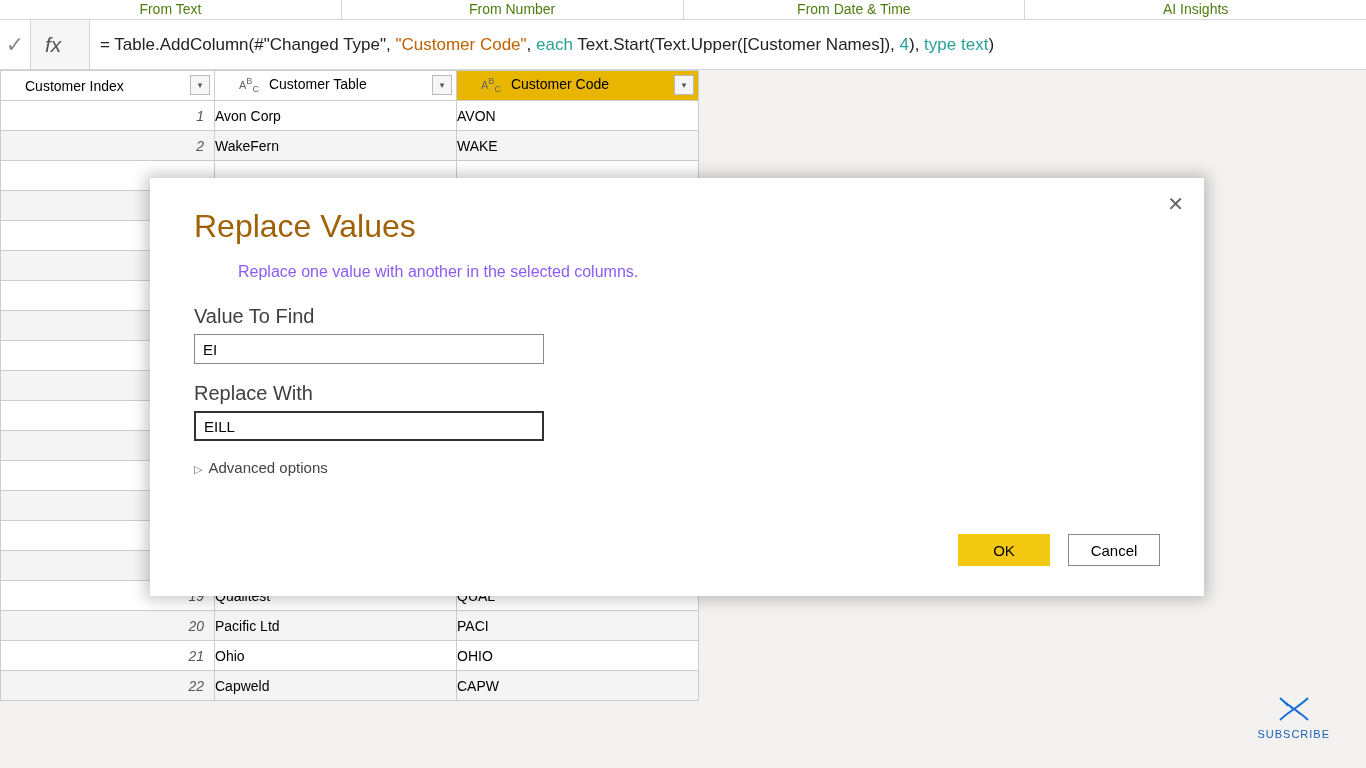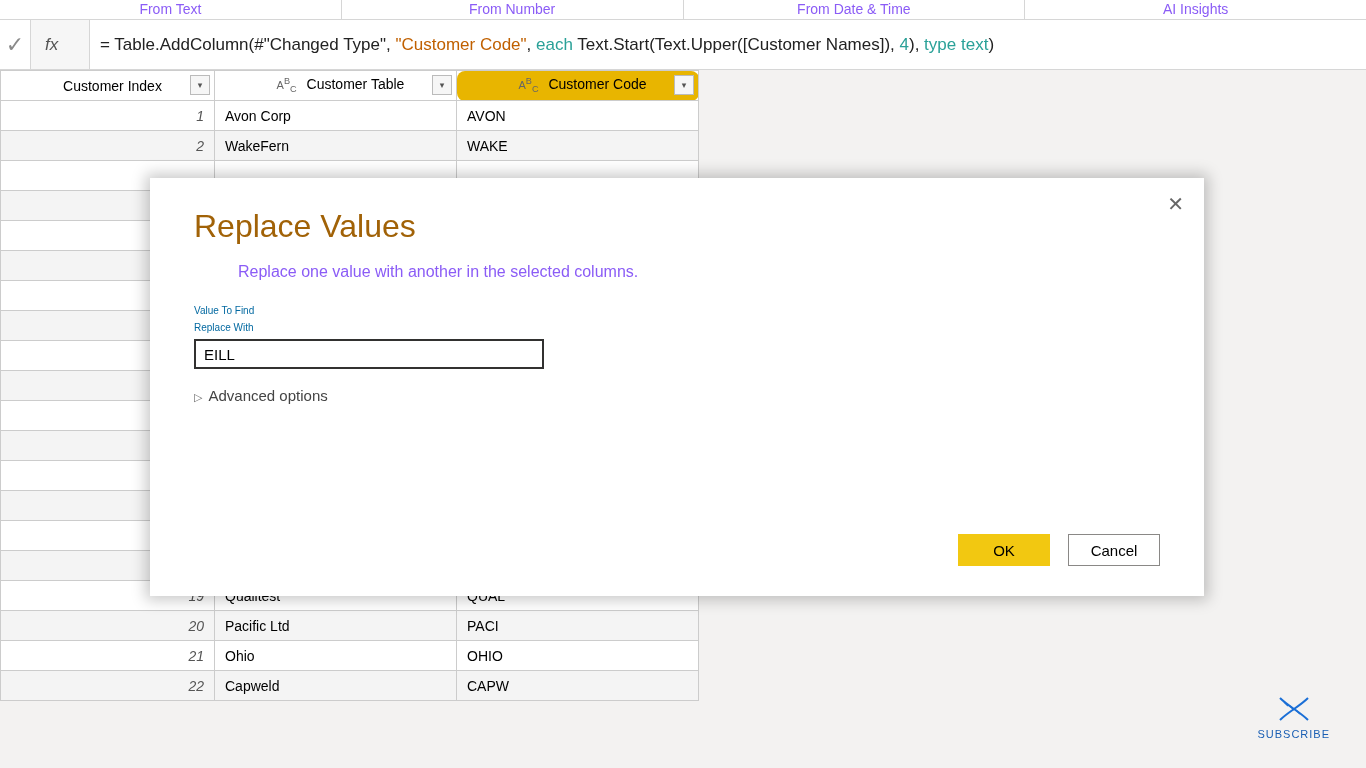--- a/index.html
+++ b/index.html
@@ -1,55 +1,55 @@
 <!DOCTYPE html>
 <html><head>
 <meta charset="utf-8">
 <style>
 * { margin:0; padding:0; box-sizing:border-box; font-family:"Segoe UI", Arial, sans-serif; }
 body { background:#f3f2f1; width:1366px; height:768px; overflow:hidden; position:relative; }
 
 
 .ribbon { display:flex; height:20px; background:#fff; border-bottom:1px solid #d6d6d6; }
-.ribbon .rtab { flex:1; text-align:center; font-size:14px; color:#8b5cf6; padding:1px 15px; border-right:1px solid #d6d6d6; }
+.ribbon .rtab { flex:1; text-align:center; font-size:14px; color:#4d7c0f; padding:1px 15px; border-right:1px solid #d6d6d6; }
 .ribbon .rtab:last-child { border-right:none; }
 
 
 .fbar { display:flex; align-items:center; height:50px; background:#fff; border-bottom:1px solid #d6d6d6; }
 .fbar .check { width:30px; text-align:center; color:#8a8a8a; font-size:22px; }
-.fbar .fx { width:60px; font-style:italic; font-size:17px; color:#555; padding-left:14px; position:relative; background:#f6f6f6; border-left:1px solid #d6d6d6; border-right:1px solid #d6d6d6; height:100%; display:flex; align-items:center; }
+.fbar .fx { width:60px; font-style:italic; font-size:21px; color:#555; padding-left:14px; position:relative; background:#f6f6f6; border-left:1px solid #d6d6d6; border-right:1px solid #d6d6d6; height:100%; display:flex; align-items:center; }
 .fbar .code { flex:1; font-family:Consolas,monospace; font-size:17px; padding-left:10px; color:#222; background:#fff; height:100%; display:flex; align-items:center; }
 .tok-fn { color:#222; }
 .tok-str { color:#c06000; }
 .tok-each { color:#2aa198; }
 .tok-num { color:#2aa198; }
 .tok-type { color:#2aa198; }
 
 
 .table-wrap { position:relative; }
 table.grid { border-collapse:collapse; background:#fff; }
 table.grid th, table.grid td { border:1px solid #ccc; font-size:14px; height:30px; vertical-align:middle; }
 th.col-idx-h { width:214px; }
 th.col-names-h { width:242px; }
-th.col-code-h { width:242px;border-radius:8px; }
-.hdr { background:#fff; position:relative; text-align:center; padding-left:10px; font-weight:normal; }
+th.col-code-h { width:242px; }
+.hdr { background:#fff; position:relative; text-align:left; padding-left:24px; font-weight:normal; }
 .hdr .dt-icon { margin-right:6px; color:#666; font-size:11px; }
 .hdr.sel { background:#e8b500; }
 .hdr .dd { position:absolute; right:4px; top:4px; width:20px; height:20px; border:1px solid #bbb; background:#f6f6f6; display:flex; align-items:center; justify-content:center; font-size:9px; color:#555; }
 .row-sel td { border-top:3px solid #009999; }
 td.idx { text-align:right; padding-right:10px; font-style:italic; color:#555; width:214px; }
-td.val { padding-left:10px; }
+td.val { padding-left:0; }
 tr:nth-child(even) td { background:#f4f4f4; }
 tr:nth-child(odd) td { background:#fff; }
 
 
 .overlay { position:absolute; left:150px; top:178px; width:1054px; height:418px; background:#fff; box-shadow:0 0 14px 4px rgba(0,0,0,.22); padding:30px 44px; }
 .overlay .dlg-title { font-size:32px; font-weight:300; color:#a16207; margin-bottom:18px; }
 .overlay .dlg-sub { font-size:16px; color:#8b5cf6; margin-bottom:24px;margin-left:44px; }
-.overlay .lbl { font-size:10px; color:#0369a1; margin-bottom:6px; display:block; }
+.overlay .lbl { font-size:20px; color:#404040; margin-bottom:6px; display:block; }
 .overlay input[type=text] { width:350px; height:30px; border:1px solid #8a8886; font-size:15px; padding:0 8px; margin-bottom:18px; }
 .overlay input.focused { border:2px solid #323130; }
 .overlay .adv { font-size:15px; color:#444; cursor:default; }
 .overlay .adv::before { content:"▷"; font-size:11px; margin-right:6px; color:#666; }
 .overlay .close { position:absolute; right:20px; top:14px; font-size:20px; color:#666; cursor:default; }
 .overlay .btns { position:absolute; right:44px; bottom:30px; display:flex; gap:18px; }
 .overlay .btn { width:92px; height:32px; font-size:15px; border:1px solid #8a8886; background:#fff; cursor:default; }
 .overlay .btn.primary { background:#f2c811; border:1px solid #f2c811; }
 
 
@@ -201,20 +201,21 @@
   </tbody>
 </table>
 </div>
 
 <div class="overlay">
   <div class="close">✕</div>
   <div class="dlg-title">Replace Values</div>
   <div class="dlg-sub">Replace one value with another in the selected columns.</div>
 
   <label class="lbl">Value To Find</label>
+  <input type="text" value="EI" style="">
 
   <label class="lbl">Replace With</label>
   <input type="text" class="focused" value="EILL" style="">
 
   <div class="adv">Advanced options</div>
 
   <div class="btns">
     <button class="btn primary">OK</button>
     <button class="btn">Cancel</button>
   </div>

